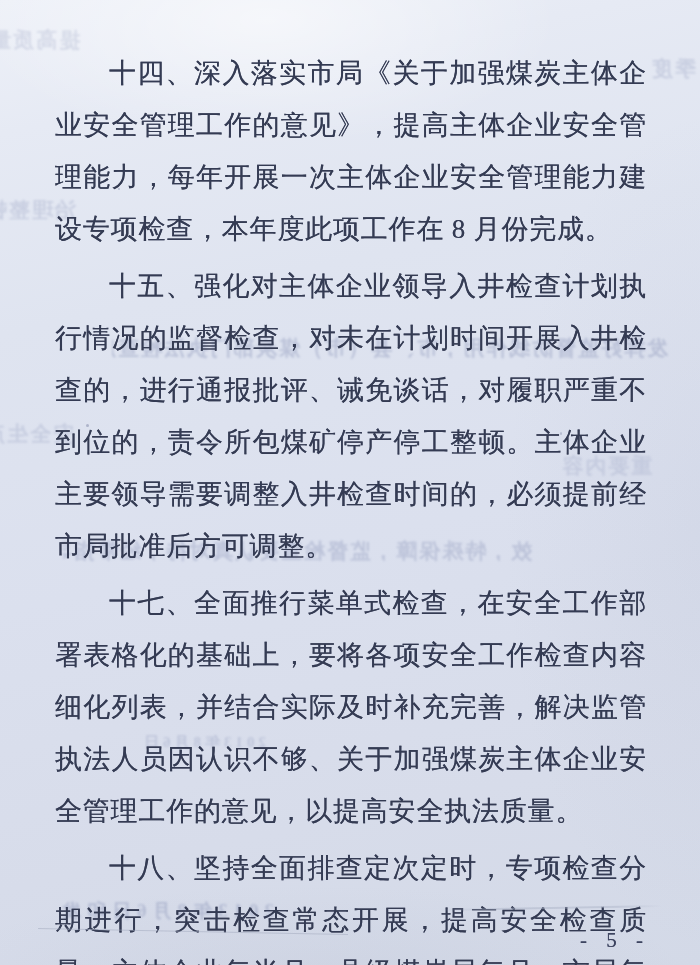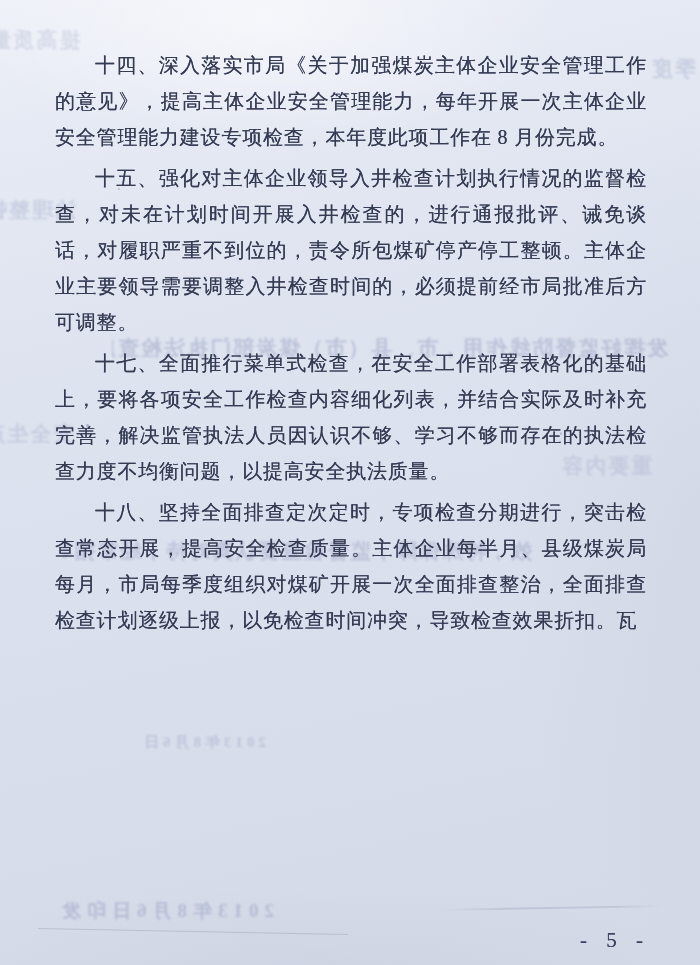--- a/index.html
+++ b/index.html
@@ -29,22 +29,22 @@
       radial-gradient(ellipse 300px 600px at 102% 55%, rgba(160,168,192,0.12), rgba(160,168,192,0) 70%),
       radial-gradient(ellipse 500px 120px at 45% 101%, rgba(150,158,180,0.10), rgba(150,158,180,0) 75%);
     pointer-events: none;
   }
   .content {
     position: absolute;
     left: 55px; top: 47px; width: 592px;
   }
   .para {
     margin: 0 0 5px 0;
-    font-size: 20px;
-    line-height: 36px;
+    font-size: 27px;
+    line-height: 52px;
     letter-spacing: 0.8px;
     text-indent: 2em;
     text-align: justify;
     color: #343b53;
     text-shadow: 0 0 0.6px rgba(52,59,83,0.85);
   }
   .page-number {
     position: absolute;
     right: 50px; bottom: 12px;
     font-size: 21px;
@@ -104,21 +104,21 @@
   <div class="ghost g3">治理整顿</div>
   <div class="ghost g4">安全生产</div>
   <div class="ghost g5">提高质量</div>
   <div class="ghost g6">季度</div>
   <div class="ghost g7">重要内容</div>
   <div class="ghost g8">2013年8月6日</div>
 
   <div class="content">
     <p class="para">十四、深入落实市局《关于加强煤炭主体企业安全管理工作的意见》，提高主体企业安全管理能力，每年开展一次主体企业安全管理能力建设专项检查，本年度此项工作在 8 月份完成。</p>
     <p class="para">十五、强化对主体企业领导入井检查计划执行情况的监督检查，对未在计划时间开展入井检查的，进行通报批评、诫免谈话，对履职严重不到位的，责令所包煤矿停产停工整顿。主体企业主要领导需要调整入井检查时间的，必须提前经市局批准后方可调整。</p>
-    <p class="para">十七、全面推行菜单式检查，在安全工作部署表格化的基础上，要将各项安全工作检查内容细化列表，并结合实际及时补充完善，解决监管执法人员因认识不够、学习不够而存在的执法检查力度不均衡问题，以提高安全执法质量。</p>
+    <p class="para">十七、全面推行菜单式检查，在安全工作部署表格化的基础上，要将各项安全工作检查内容细化列表，并结合实际及时补充完善，解决监管执法人员因认识不够、关于加强煤炭主体企业安全管理工作的意见，以提高安全执法质量。</p>
     <p class="para">十八、坚持全面排查定次定时，专项检查分期进行，突击检查常态开展，提高安全检查质量。主体企业每半月、县级煤炭局每月，市局每季度组织对煤矿开展一次全面排查整治，全面排查检查计划逐级上报，以免检查时间冲突，导致检查效果折扣。瓦</p>
   </div>
 
   <div class="crease crease-1"></div>
   <div class="crease crease-2"></div>
   <div class="speck speck-1"></div>
   <div class="speck speck-2"></div>
   <div class="speck speck-3"></div>
 
   <div class="page-number">- 5 -</div>

